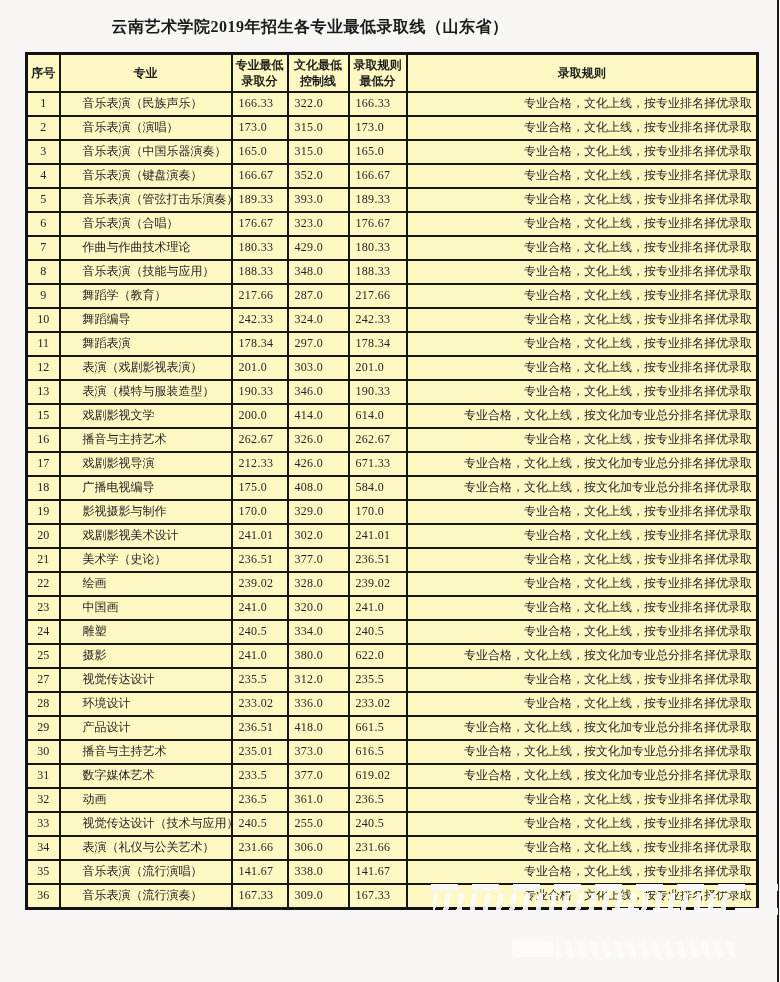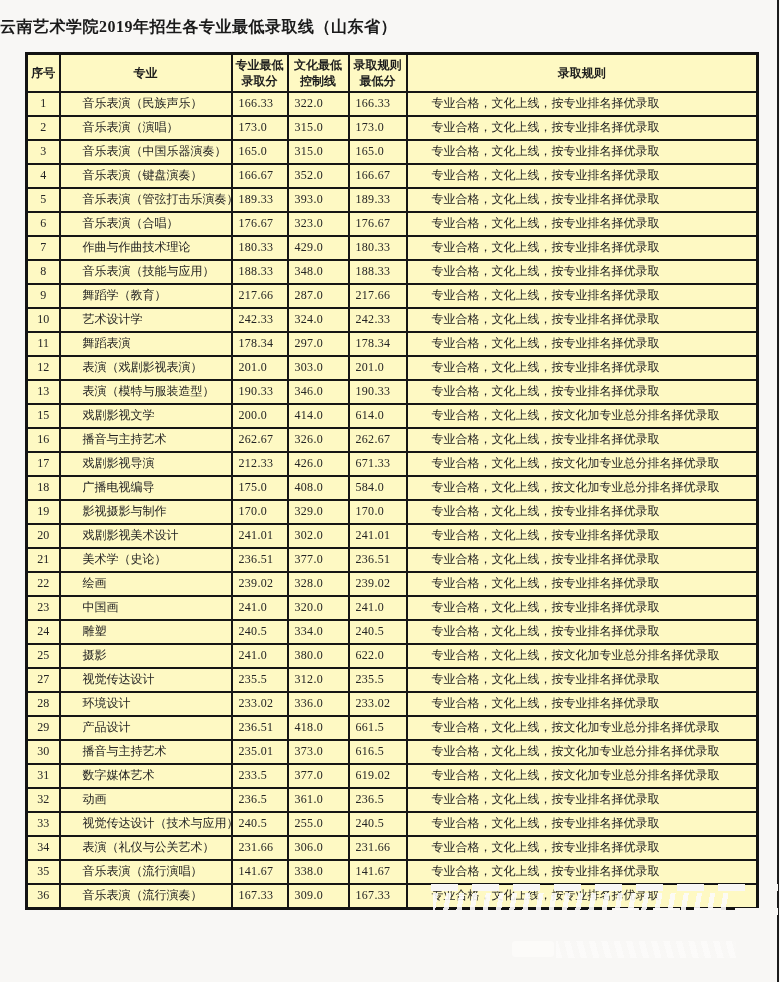--- a/index.html
+++ b/index.html
@@ -13,20 +13,21 @@
     background: #f8f7f5;
     font-family: "Liberation Serif", "DejaVu Serif", serif;
     color: #242424;
     overflow: hidden;
   }
   .page-title {
     position: absolute;
     top: 17px;
     left: 0;
     width: 620px;
+    text-align: center;
     font-size: 16px;
     font-weight: bold;
     color: #1a1a1a;
     letter-spacing: 0.5px;
   }
   table.score-table {
     position: absolute;
     left: 25px;
     top: 52px;
     width: 731px;
@@ -54,21 +55,21 @@
     height: 20px;
     font-size: 12px;
     line-height: 1.15;
     vertical-align: middle;
     padding: 1px 4px;
     white-space: nowrap;
   }
   td.c-no   { text-align: center; padding: 1px 1px; }
   td.c-major{ text-align: left; padding-left: 22px; }
   td.c-score{ text-align: left; padding-left: 6px; letter-spacing: 0.3px; }
-  td.c-rule { text-align: left; padding-left: 24px; }
+  td.c-rule { text-align: right; padding-left: 12px; }
 
   
   .screen-edge-line {
     position: absolute;
     top: 0;
     right: 1px;
     width: 2px;
     height: 982px;
     background: #1c1c1c;
   }
@@ -192,21 +193,21 @@
       <tr>
     <td class="c-no">9</td>
     <td class="c-major">舞蹈学（教育）</td>
     <td class="c-score">217.66</td>
     <td class="c-score">287.0</td>
     <td class="c-score">217.66</td>
     <td class="c-rule">专业合格，文化上线，按专业排名择优录取</td>
   </tr>
       <tr>
     <td class="c-no">10</td>
-    <td class="c-major">艺术设计学</td>
+    <td class="c-major">舞蹈编导</td>
     <td class="c-score">242.33</td>
     <td class="c-score">324.0</td>
     <td class="c-score">242.33</td>
     <td class="c-rule">专业合格，文化上线，按专业排名择优录取</td>
   </tr>
       <tr>
     <td class="c-no">11</td>
     <td class="c-major">舞蹈表演</td>
     <td class="c-score">178.34</td>
     <td class="c-score">297.0</td>

